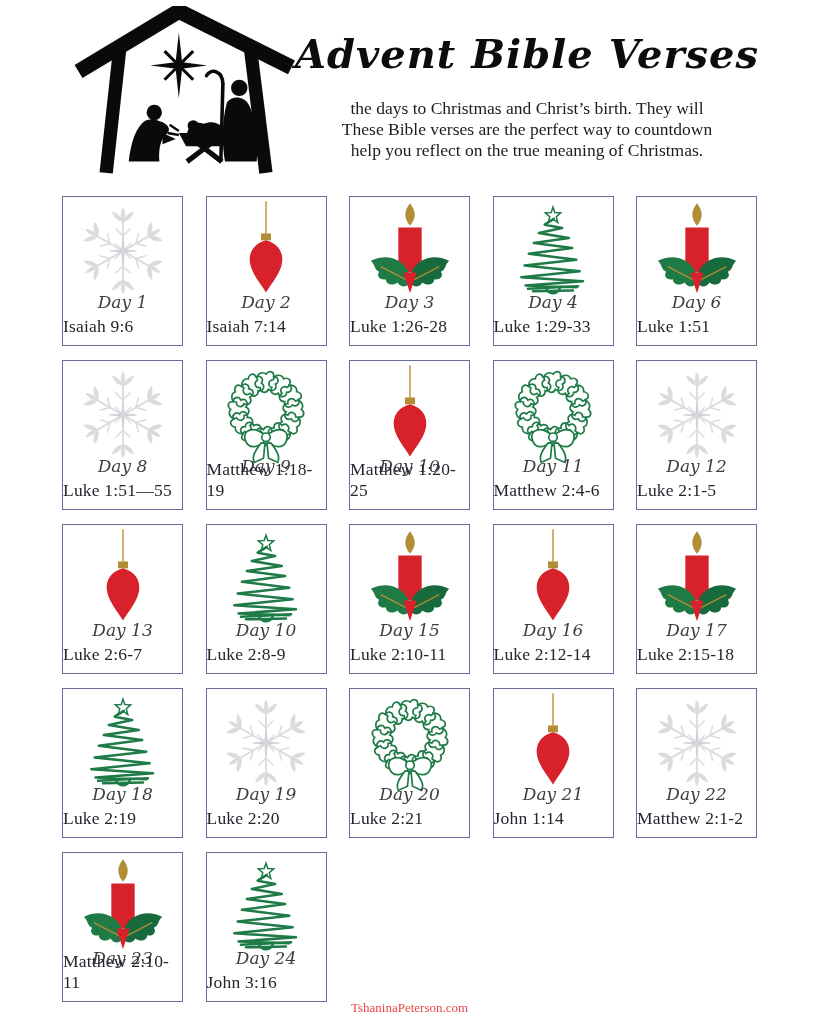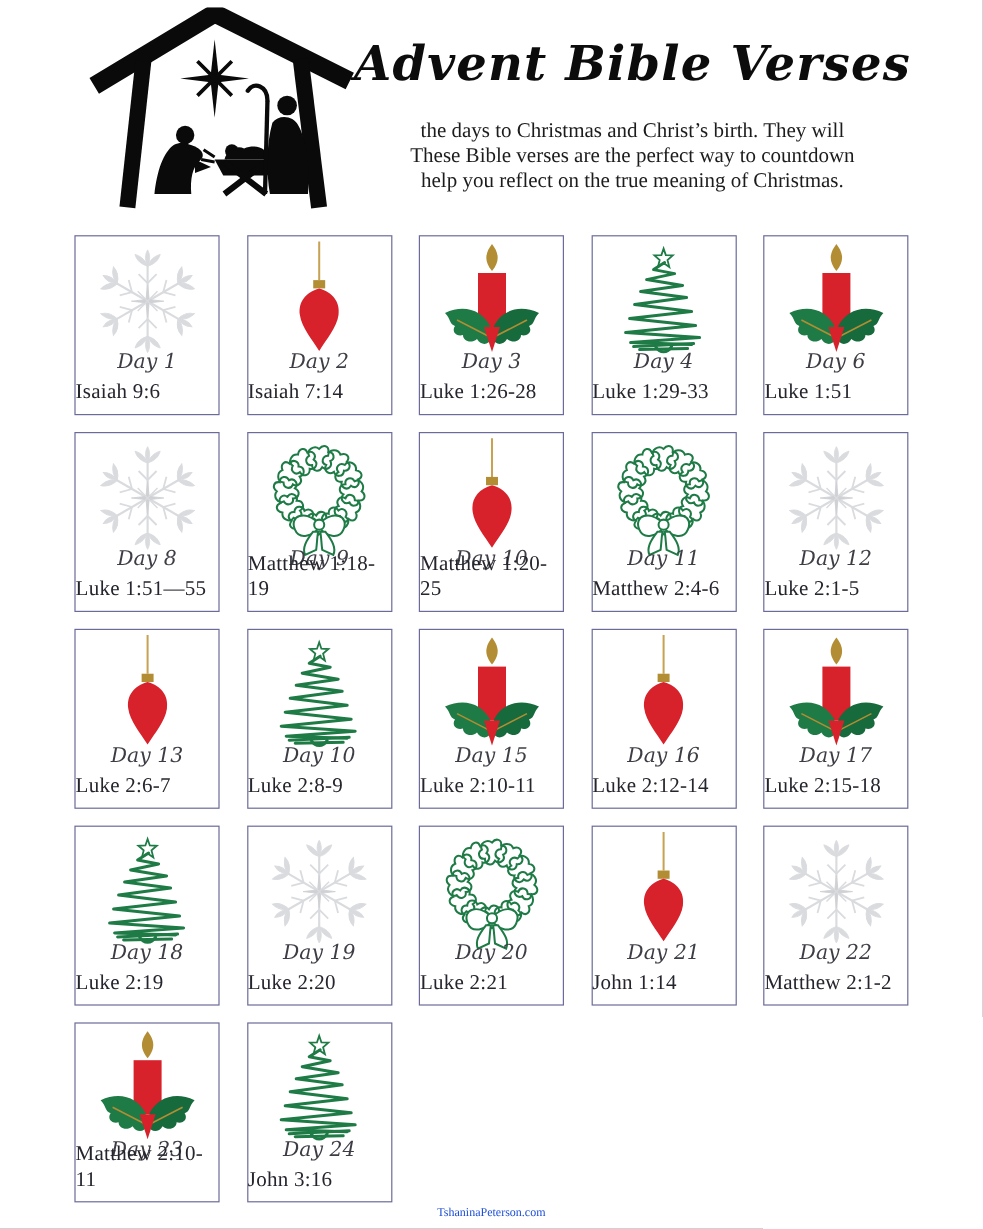--- a/index.html
+++ b/index.html
@@ -53,21 +53,21 @@
     font-family:"DejaVu Serif", serif;
     font-style:italic;font-size:17px;color:#3d3d45;
   }
   .verse{
     position:absolute;left:0;right:0;bottom:8px;
     font-size:17.5px;color:#25252e;letter-spacing:.2px;
   }
   
   .footer{
     position:absolute;left:50%;bottom:8px;transform:translateX(-50%);
-    font-size:10px;color:#1d4ed8;
+    font-size:13px;color:#ef4444;
   }
   
   .fill-red{fill:var(--red,#d7222b);}
   .fill-gold{fill:var(--gold,#b28d33);}
   .stroke-gold{stroke:var(--gold-string,#c8a254);}
   .stroke-gold-thin{stroke:var(--gold,#b28d33);}
   .green-stroke{stroke:var(--green,#1e7b46);fill:none;}
   .green-stroke-fillwhite{stroke:var(--green,#1e7b46);fill:#fff;}
   .fill-green{fill:var(--green,#1e7b46);}
   .fill-green-dark{fill:var(--green-dark,#176a3c);}

